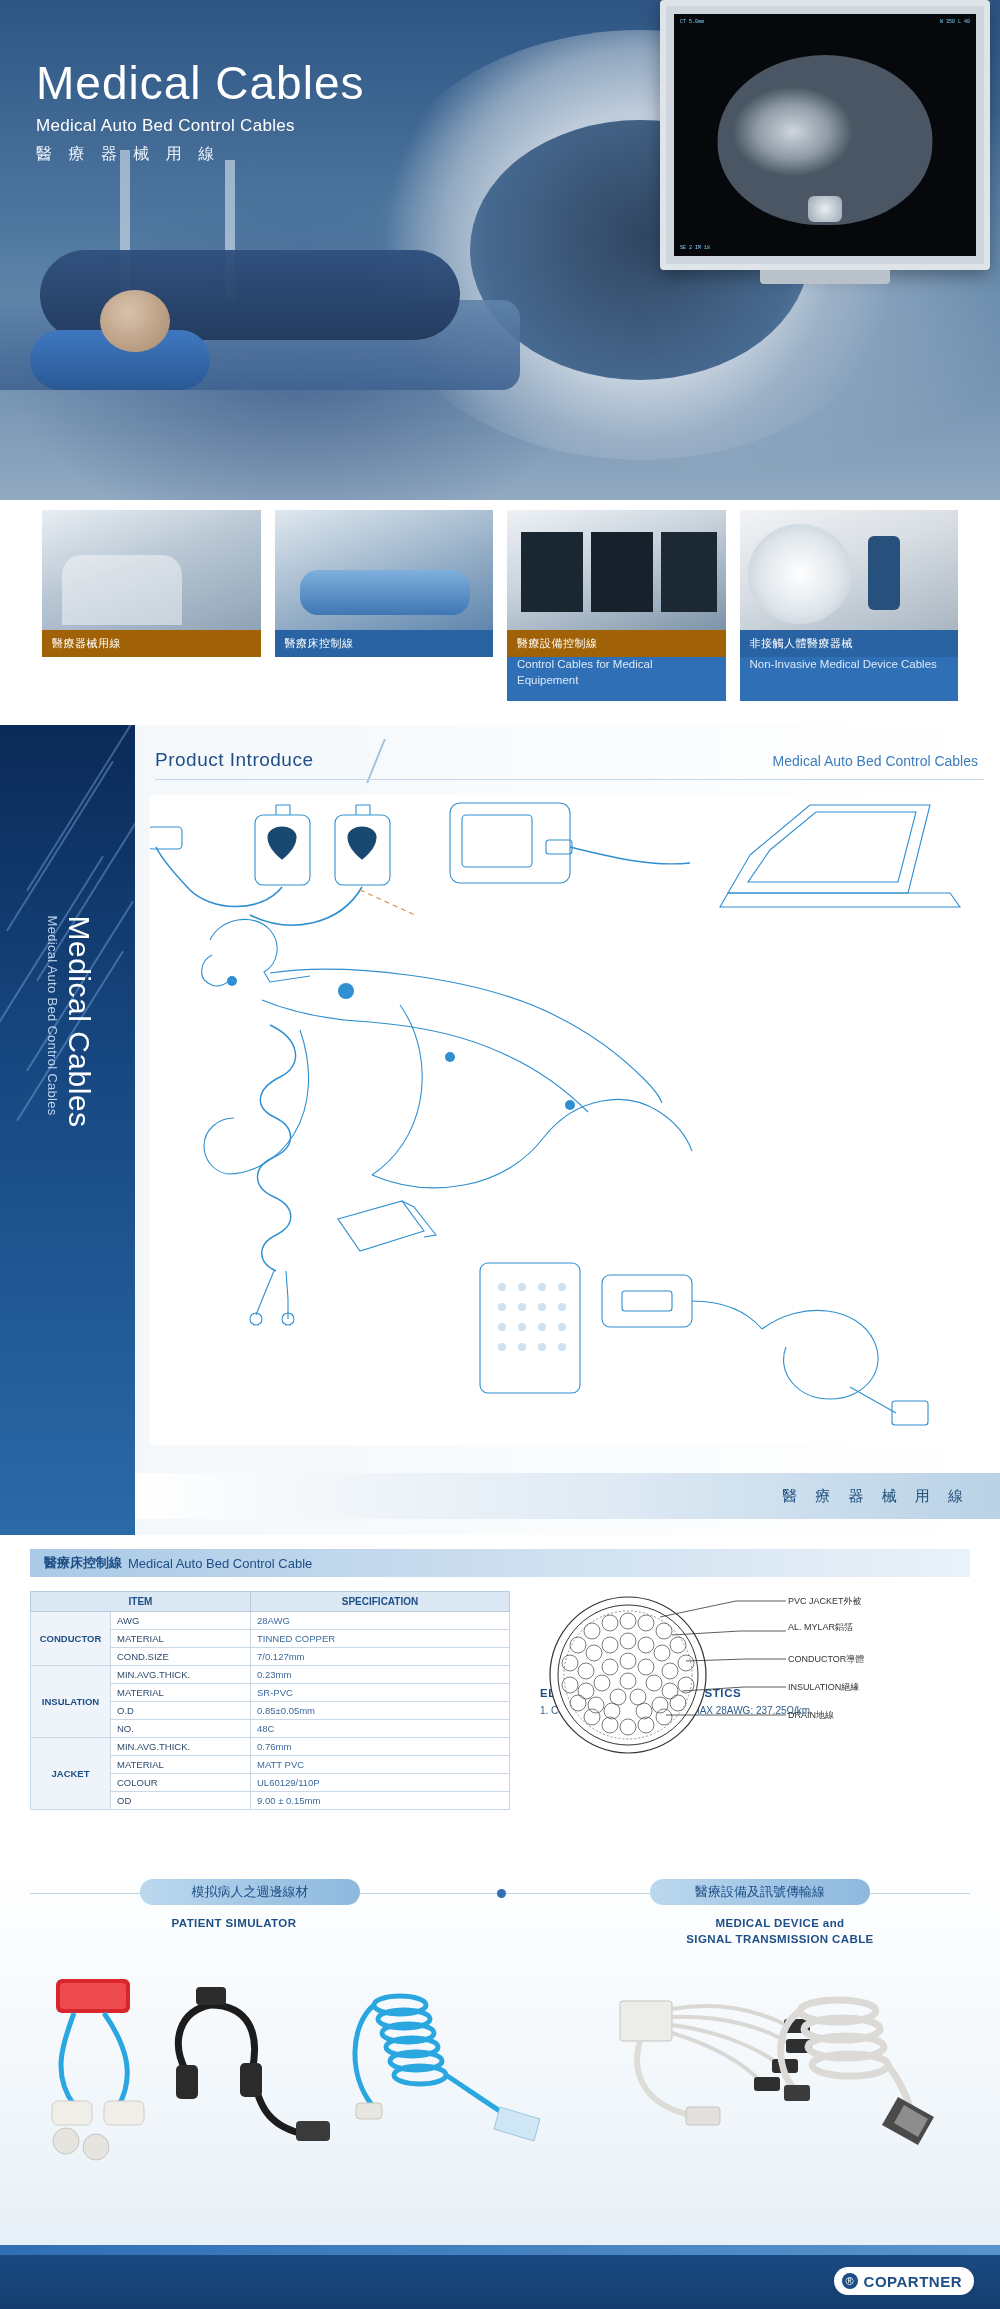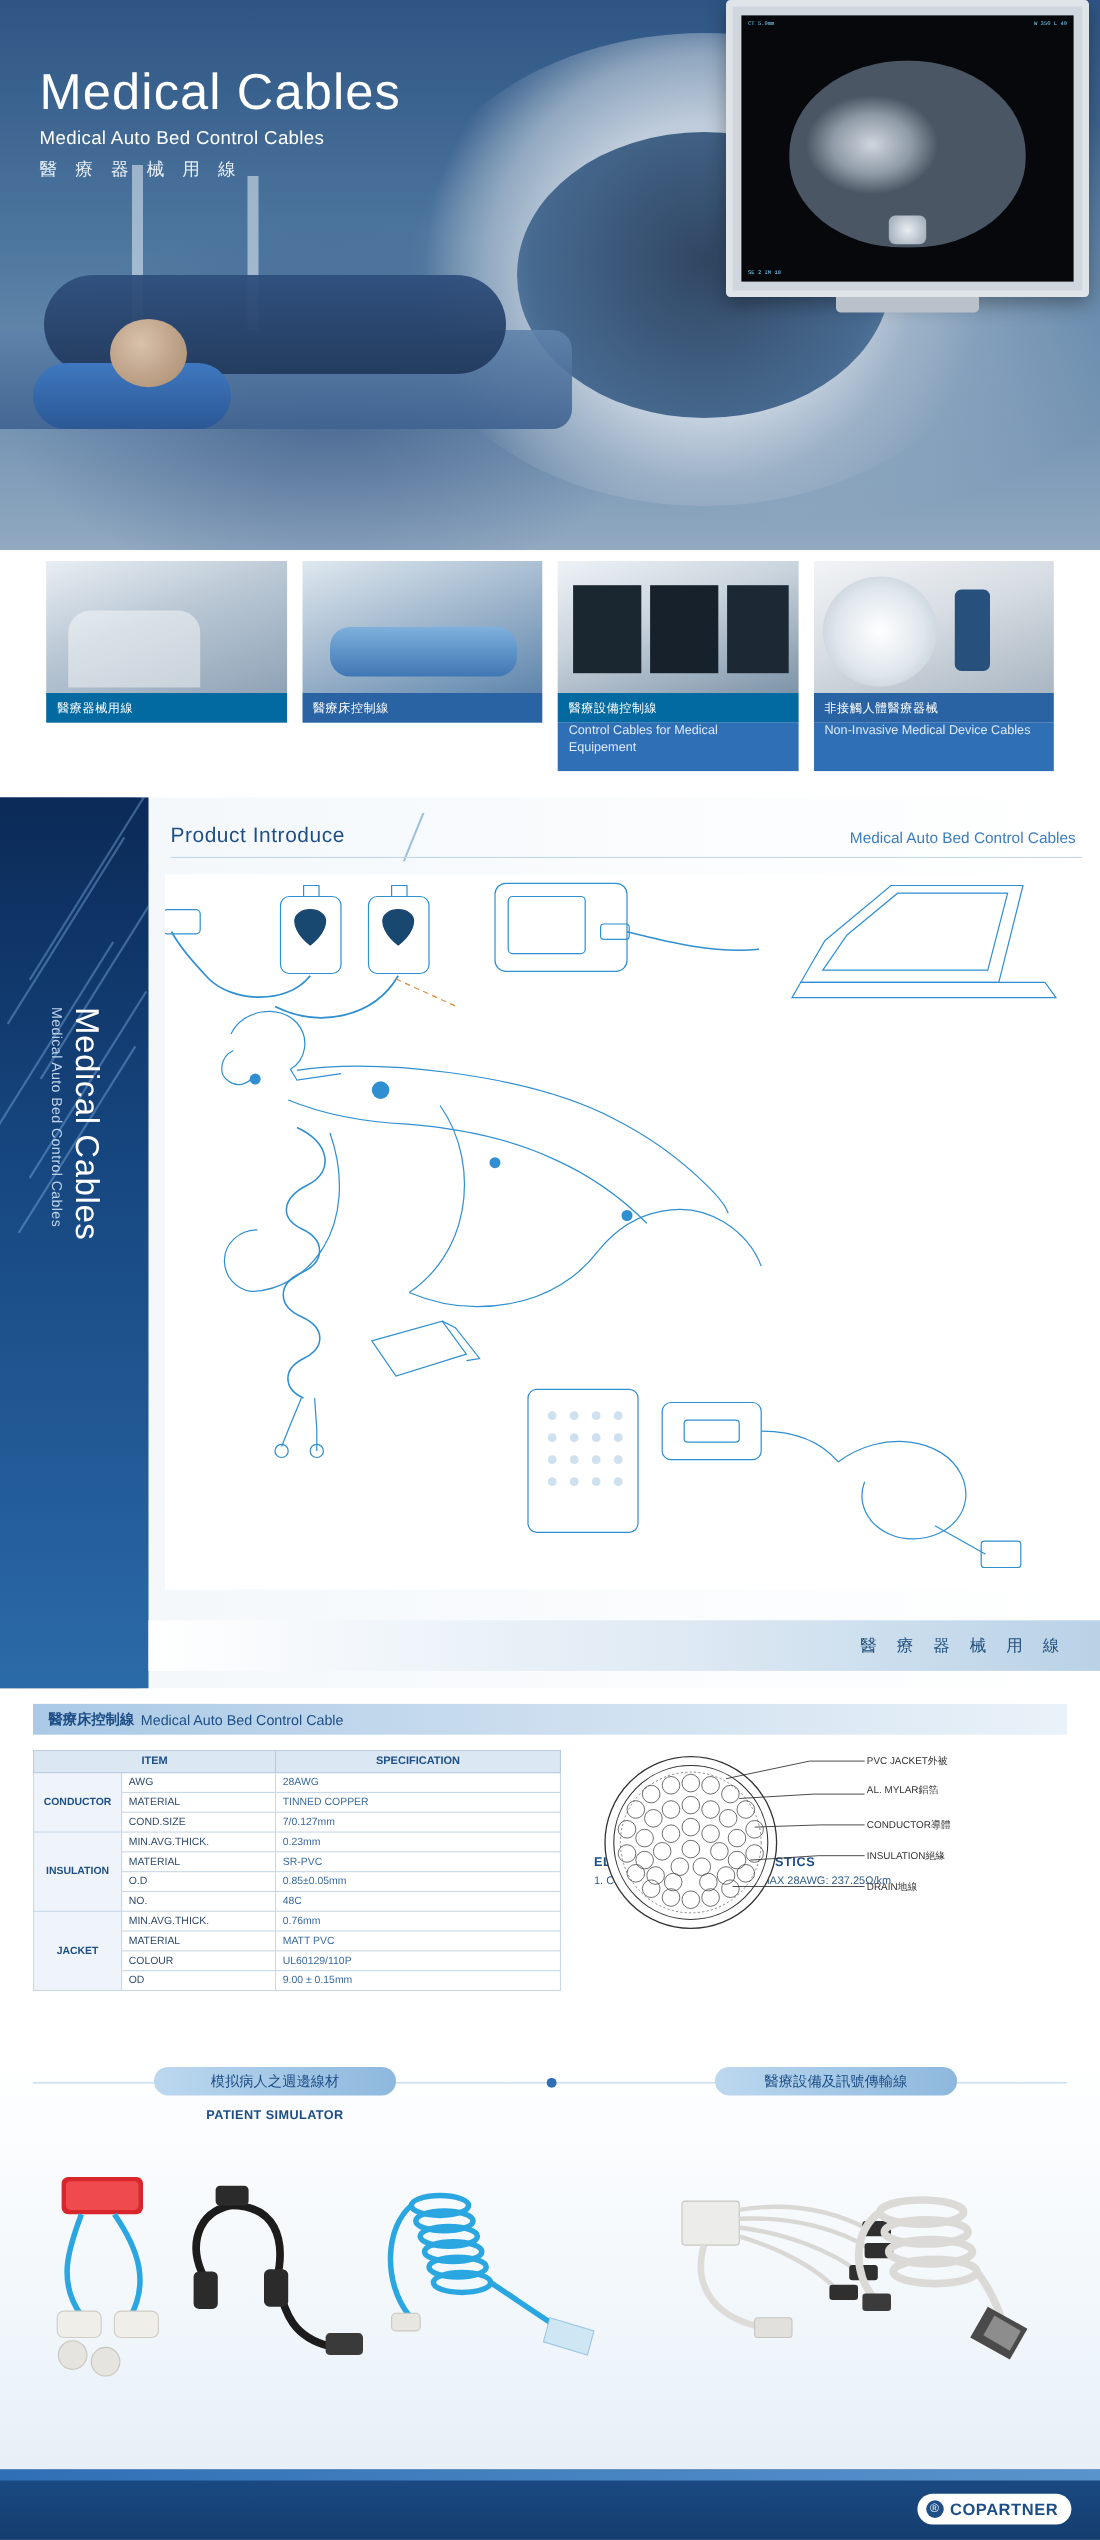--- a/index.html
+++ b/index.html
@@ -153,21 +153,21 @@
   .p3 { background: linear-gradient(160deg,#eef2f6 0%, #cbd5de 40%, #7d93a8 100%); }
   .p4 { background: linear-gradient(160deg,#f2f4f6 0%, #d7dde3 45%, #a9b6c2 100%); }
   .p-ov1 { position:absolute; left:20px; top:45px; width:120px; height:70px; background:rgba(255,255,255,.45); border-radius:20px 20px 0 0; }
   .p-ov2 { position:absolute; left:25px; top:60px; width:170px; height:45px; background:linear-gradient(180deg,#7fb0dd,#3f77b4); border-radius:18px; }
   .p-ov3a { position:absolute; left:14px; top:22px; width:62px; height:80px; background:#1a2630; }
   .p-ov3b { position:absolute; left:84px; top:22px; width:62px; height:80px; background:#16212b; }
   .p-ov3c { position:absolute; left:154px; top:22px; width:56px; height:80px; background:#1c2833; }
   .p-ov4 { position:absolute; left:8px; top:14px; width:104px; height:100px; border-radius:50%; background:radial-gradient(circle at 50% 50%, #ffffff 0%, #dfe6ec 55%, #b5c1cc 100%); }
   .p-ov4b { position:absolute; left:128px; top:26px; width:32px; height:74px; background:#27507d; border-radius:6px; }
   .card-band-cn {
-    background: #0369a1; color: #fff;
+    background: #a16207; color: #fff;
     font-size: 11px; padding: 6px 10px;
     letter-spacing: .5px;
   }
   .card-band-en {
     background: #2f6fb5; color: #dce9f7;
     font-size: 11.5px; line-height: 1.35;
     padding: 0 10px 12px 10px;
     min-height: 44px;
   }
   .card-band-cn.alt { background:#2a63a4; }
@@ -285,21 +285,21 @@
     color: #1d4e86; font-size: 13px;
     display:flex; align-items:center; justify-content:center;
   }
   .pill.left { left: 140px; }
   .pill.right { left: 650px; }
   .cap {
     position: absolute; text-align: center; width: 320px;
     color: #1d4e86; font-size: 11.5px; font-weight: 700; letter-spacing: .4px;
     line-height: 1.4;
   }
-  .cap.left { left: 90px; top: 50px; }
+  .cap.left { left: 74px; top: 50px; }
   .cap.right { left: 620px; top: 50px; }
 
   
   .footer {
     position: absolute; left: 0; bottom: 0;
     width: 1000px; height: 64px;
     background: linear-gradient(180deg,#1b4c86 0%, #143d6e 100%);
   }
   .footer-strip {
     position:absolute; left:0; top:0; width:1000px; height:10px;
@@ -626,20 +626,24 @@
 </div>
 
 <div class="bottom">
   <div class="bottom-divider"></div>
   <div class="bottom-dot"></div>
 
   <div class="pill left">模拟病人之週邊線材</div>
   <div class="pill right">醫療設備及訊號傳輸線</div>
 
   <div class="cap left">PATIENT SIMULATOR</div>
+  <div class="cap right">
+    <span>MEDICAL DEVICE and</span><br>
+    <span>SIGNAL TRANSMISSION CABLE</span>
+  </div>
 
   <svg width="1000" height="250" viewBox="0 0 1000 250" style="position:absolute; left:0; top:100px;">
 
     <rect x="56" y="14" width="74" height="34" rx="6" fill="#d8262c"></rect>
     <rect x="60" y="18" width="66" height="26" rx="4" fill="#ef4b4f"></rect>
     <path d="M74 48 C 62 80, 52 110, 74 140" stroke="#2aa7e0" stroke-width="5" fill="none"></path>
     <path d="M104 48 C 126 80, 136 110, 118 142" stroke="#2aa7e0" stroke-width="5" fill="none"></path>
     <rect x="52" y="136" width="40" height="24" rx="6" fill="#f0eee8" stroke="#cfcdc6"></rect>
     <rect x="104" y="136" width="40" height="24" rx="6" fill="#f0eee8" stroke="#cfcdc6"></rect>
     <circle cx="66" cy="176" r="13" fill="#e6e4de" stroke="#c8c6bf"></circle>

